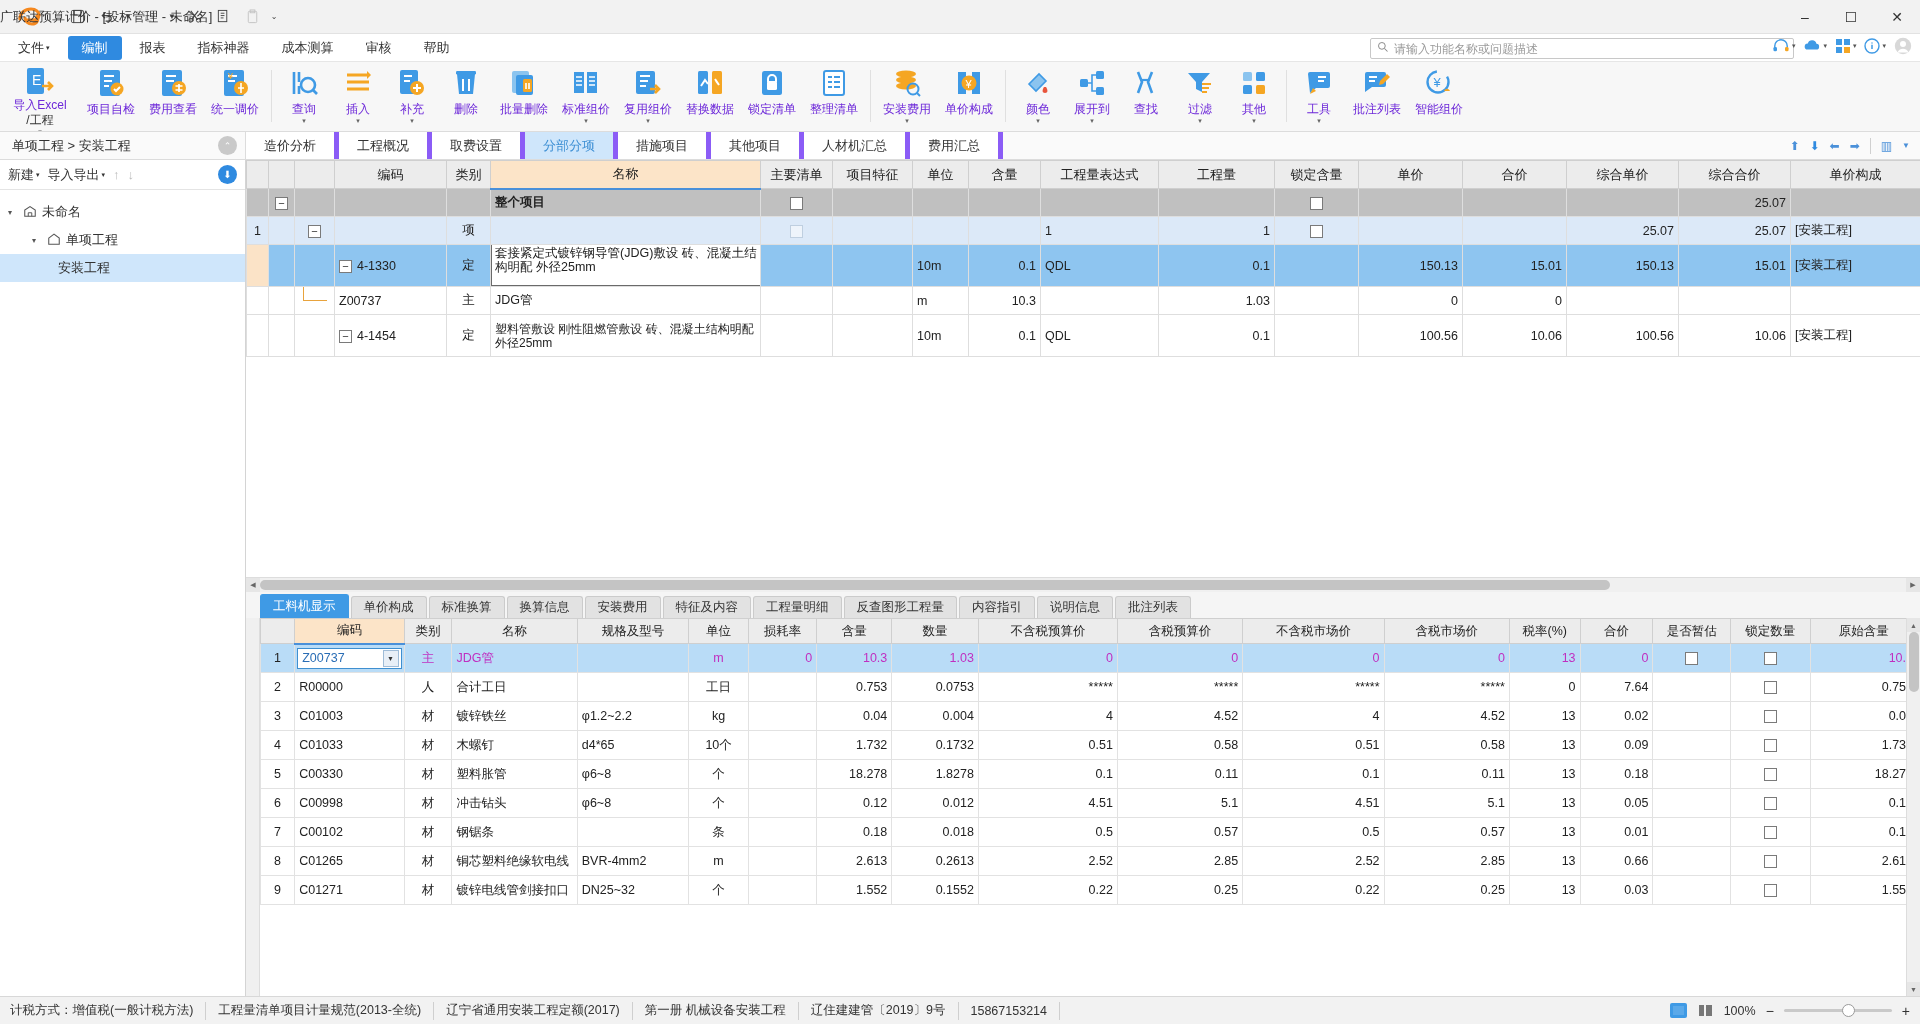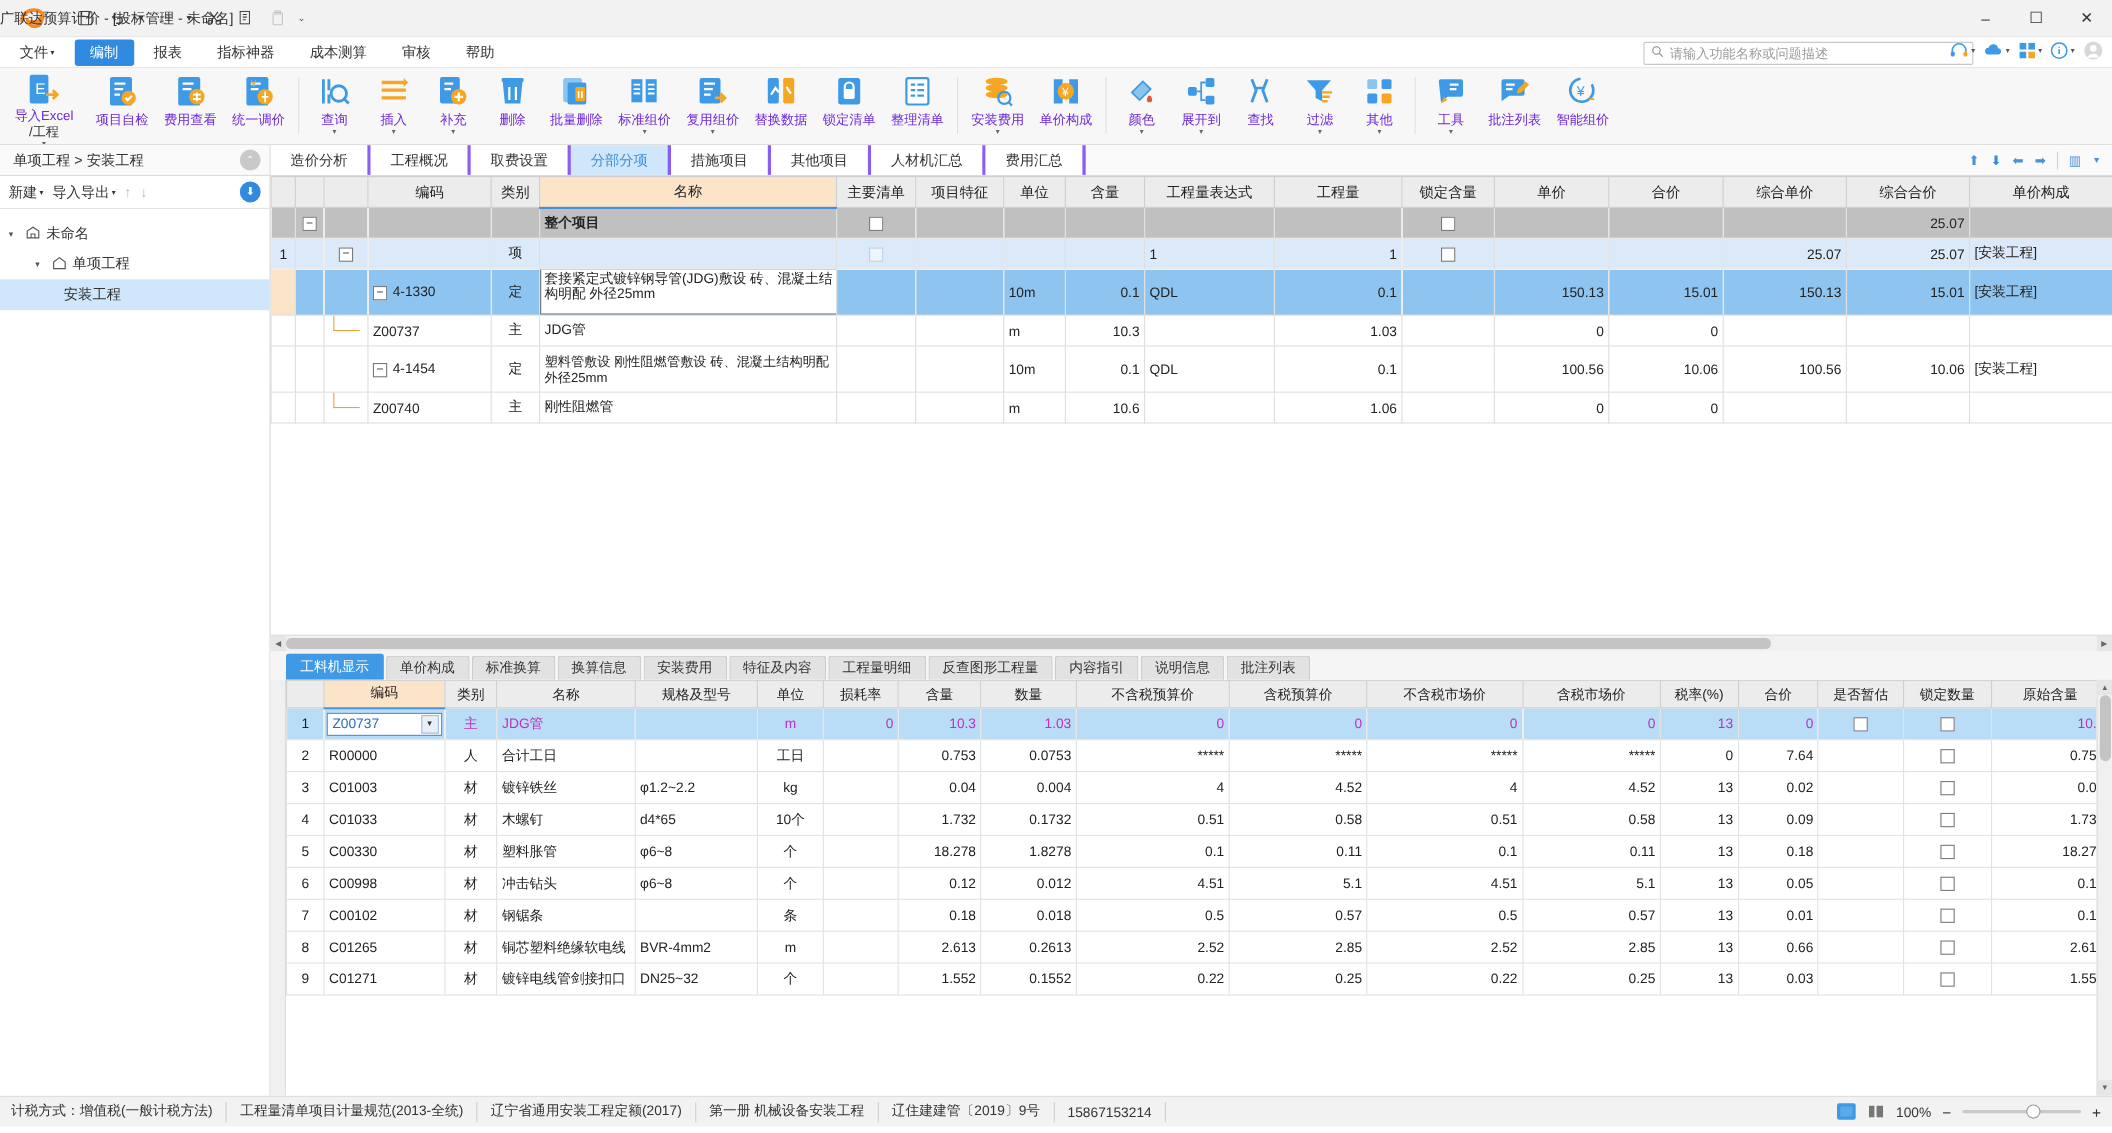--- a/index.html
+++ b/index.html
@@ -32,21 +32,21 @@
     height:28px; background:#fff; display:flex; align-items:center;
     border-bottom:1px solid #e6e6e6; position:relative;
   }
   .menu-item{
     padding:3px 14px; font-size:13px; color:#333; margin-left:4px; border-radius:3px;
     display:flex; align-items:center; gap:2px;
   }
   .menu-item.active{ background:#2f8ae0; color:#fff; }
   .menu-caret{ font-size:7px; }
   .searchbox{
-    position:absolute; right:126px; top:4px; width:300px; height:21px;
+    position:absolute; right:126px; top:4px; width:424px; height:21px;
     border:1px solid #c8c8c8; border-radius:2px; background:#fff;
     display:flex; align-items:center; padding:0 6px; gap:5px;
   }
   .searchbox input{
     border:none; outline:none; font-size:12px; color:#555; width:100%;
     font-family:inherit; background:transparent;
   }
   .searchbox input::placeholder{ color:#9a9a9a; }
   .tr-icons{ position:absolute; right:8px; top:3px; display:flex; align-items:center; gap:8px; }
   .tr-icon{ display:flex; align-items:center; gap:2px; }
@@ -74,21 +74,21 @@
     width:246px; display:flex; align-items:center; padding-left:12px; font-size:13px; color:#333;
     border-right:1px solid #dcdcdc; position:relative;
   }
   .collapse-btn{
     position:absolute; right:8px; top:4px; width:19px; height:19px; border-radius:50%;
     background:#c9c9c9; color:#fff; display:flex; align-items:center; justify-content:center; font-size:9px;
   }
   .maintabs{ display:flex; align-items:stretch; flex:1; }
   .mtab{
     padding:0 18px; display:flex; align-items:center; font-size:13px; color:#333;
-    border-right:3px solid #8b5cf6; background:#fff;
+    border-right:5px solid #8b5cf6; background:#fff;
   }
   .mtab.active{ background:#cfe6fb; color:#3d8fd4; }
   .mt-right{ margin-left:auto; display:flex; align-items:center; gap:10px; padding-right:10px; color:#4a90d9; }
 
   
   .body{ display:flex; height:calc(1030px - 34px - 28px - 70px - 28px - 34px); }
 
   
   .leftpanel{ width:246px; border-right:1px solid #d4d4d4; background:#fff; display:flex; flex-direction:column; }
   .lp-toolbar{
@@ -825,43 +825,20 @@
               <td>QDL</td>
               <td class="num">0.1</td>
               <td></td>
               <td class="num">100.56</td>
               <td class="num">10.06</td>
               <td class="num">100.56</td>
               <td class="num">10.06</td>
               <td>[安装工程]</td>
             </tr>
 
-            <tr class="row-white">
-              <td class="ctr"></td>
-              <td></td>
-              <td style="position:relative">
-                <span style="position:absolute;left:8px;top:13px;width:24px;height:1px;background:#e8a33d;display:block"></span>
-                <span style="position:absolute;left:8px;top:-14px;width:1px;height:28px;background:#e8a33d;display:block"></span>
-              </td>
-              <td class="magenta">Z00740</td>
-              <td class="ctr magenta">主</td>
-              <td class="magenta">刚性阻燃管</td>
-              <td></td>
-              <td></td>
-              <td class="magenta">m</td>
-              <td class="num magenta">10.6</td>
-              <td></td>
-              <td class="num magenta">1.06</td>
-              <td></td>
-              <td class="num magenta">0</td>
-              <td class="num magenta">0</td>
-              <td class="num"></td>
-              <td class="num"></td>
-              <td></td>
-            </tr>
           </tbody>
         </table>
       </div>
       <div class="hsb">
         <div class="arrow">◀</div>
         <div class="track">
             <div class="thumb" style="width:1350px"></div>
           </div>
         <div class="arrow">▶</div>
       </div>

